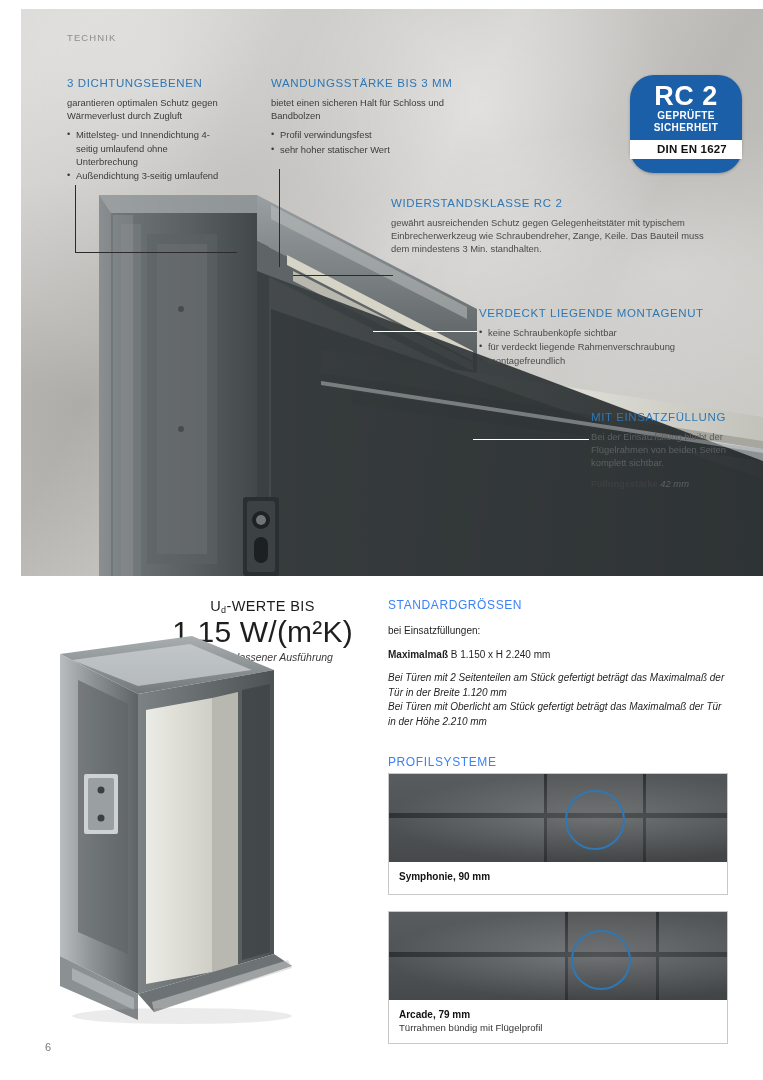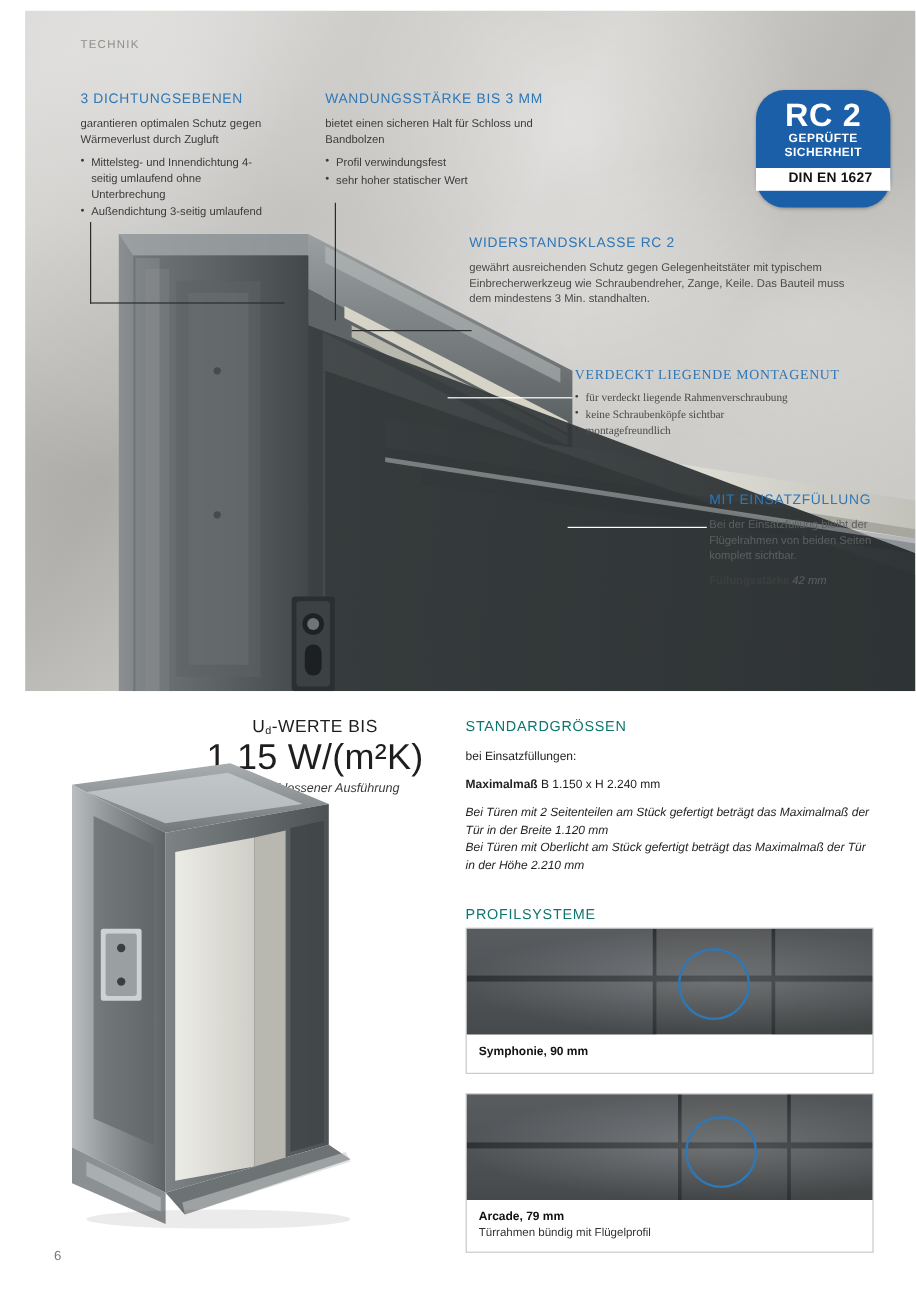--- a/index.html
+++ b/index.html
@@ -97,21 +97,21 @@
     position: absolute;
     left: 0;
     top: -1px;
     color: #3b3b3b;
   }
   .cal.light p, .cal.light li { color: #4a4a4a; }
 
   .c1 { left: 46px; top: 68px;  width: 160px; }
   .c2 { left: 250px; top: 68px; width: 195px; }
   .c3 { left: 370px; top: 188px; width: 320px; }
-  .c4 { left: 458px; top: 298px; width: 270px; font-family: Liberation Serif, serif; }
+  .c4 { left: 458px; top: 298px; width: 270px; }
   .c5 { left: 570px; top: 402px; width: 160px; }
 
   .c5 p { color: #5e6060; }
   .c5 .bold { font-weight: bold; color: #3d3f3f; }
 
   
   .leader {
     position: absolute;
     background: #2b2b2b;
     z-index: 20;
@@ -211,21 +211,21 @@
     position: absolute;
     left: 388px;
     top: 22px;
     width: 340px;
   }
   .right-col h2 {
     margin: 0 0 12px 0;
     font-size: 12px;
     font-weight: normal;
     letter-spacing: 0.6px;
-    color: #0f766e;
+    color: #3b82f6;
   }
   .right-col .txt {
     font-size: 10px;
     line-height: 14.5px;
     color: #1f1f1f;
   }
   .right-col .txt b { font-weight: bold; }
   .right-col .ital {
     font-style: italic;
     font-size: 10px;
@@ -414,22 +414,22 @@
     </div>
 
     <div class="cal c3 light">
       <h3>WIDERSTANDSKLASSE RC 2</h3>
       <p>gewährt ausreichenden Schutz gegen Gelegenheitstäter mit typischem Einbrecherwerkzeug wie Schraubendreher, Zange, Keile. Das Bauteil muss dem mindestens 3 Min. standhalten.</p>
     </div>
 
     <div class="cal c4 light">
       <h3>VERDECKT LIEGENDE MONTAGENUT</h3>
       <ul style="margin-top:2px;">
+        <li>keine Schraubenköpfe sichtbar</li>
         <li>für verdeckt liegende Rahmenverschraubung</li>
-        <li>keine Schraubenköpfe sichtbar</li>
         <li>montagefreundlich</li>
       </ul>
     </div>
 
     <div class="cal c5">
       <h3>MIT EINSATZFÜLLUNG</h3>
       <p>Bei der Einsatzfüllung bleibt der Flügelrahmen von beiden Seiten komplett sichtbar.</p>
       <p style="margin-top:7px;">
         <span class="bold">Füllungsstärke</span>
         <span style="color:#5e6060;font-style:italic;">42 mm</span>

